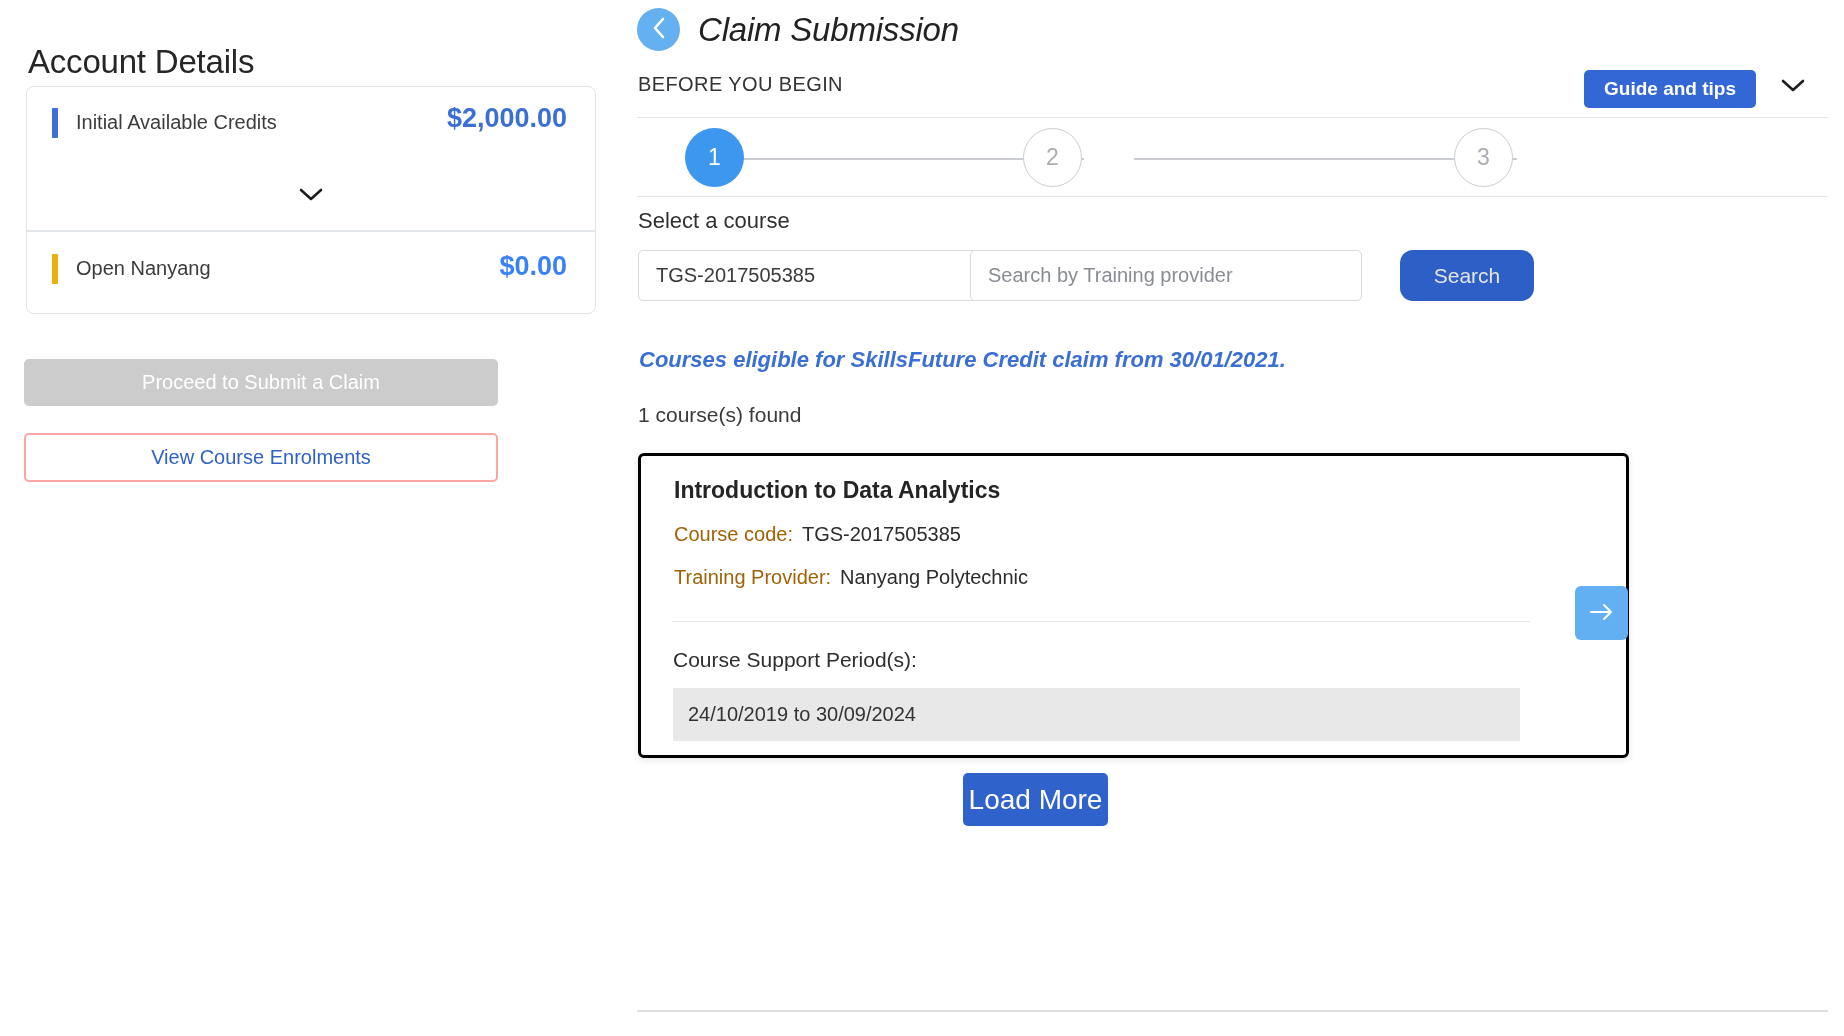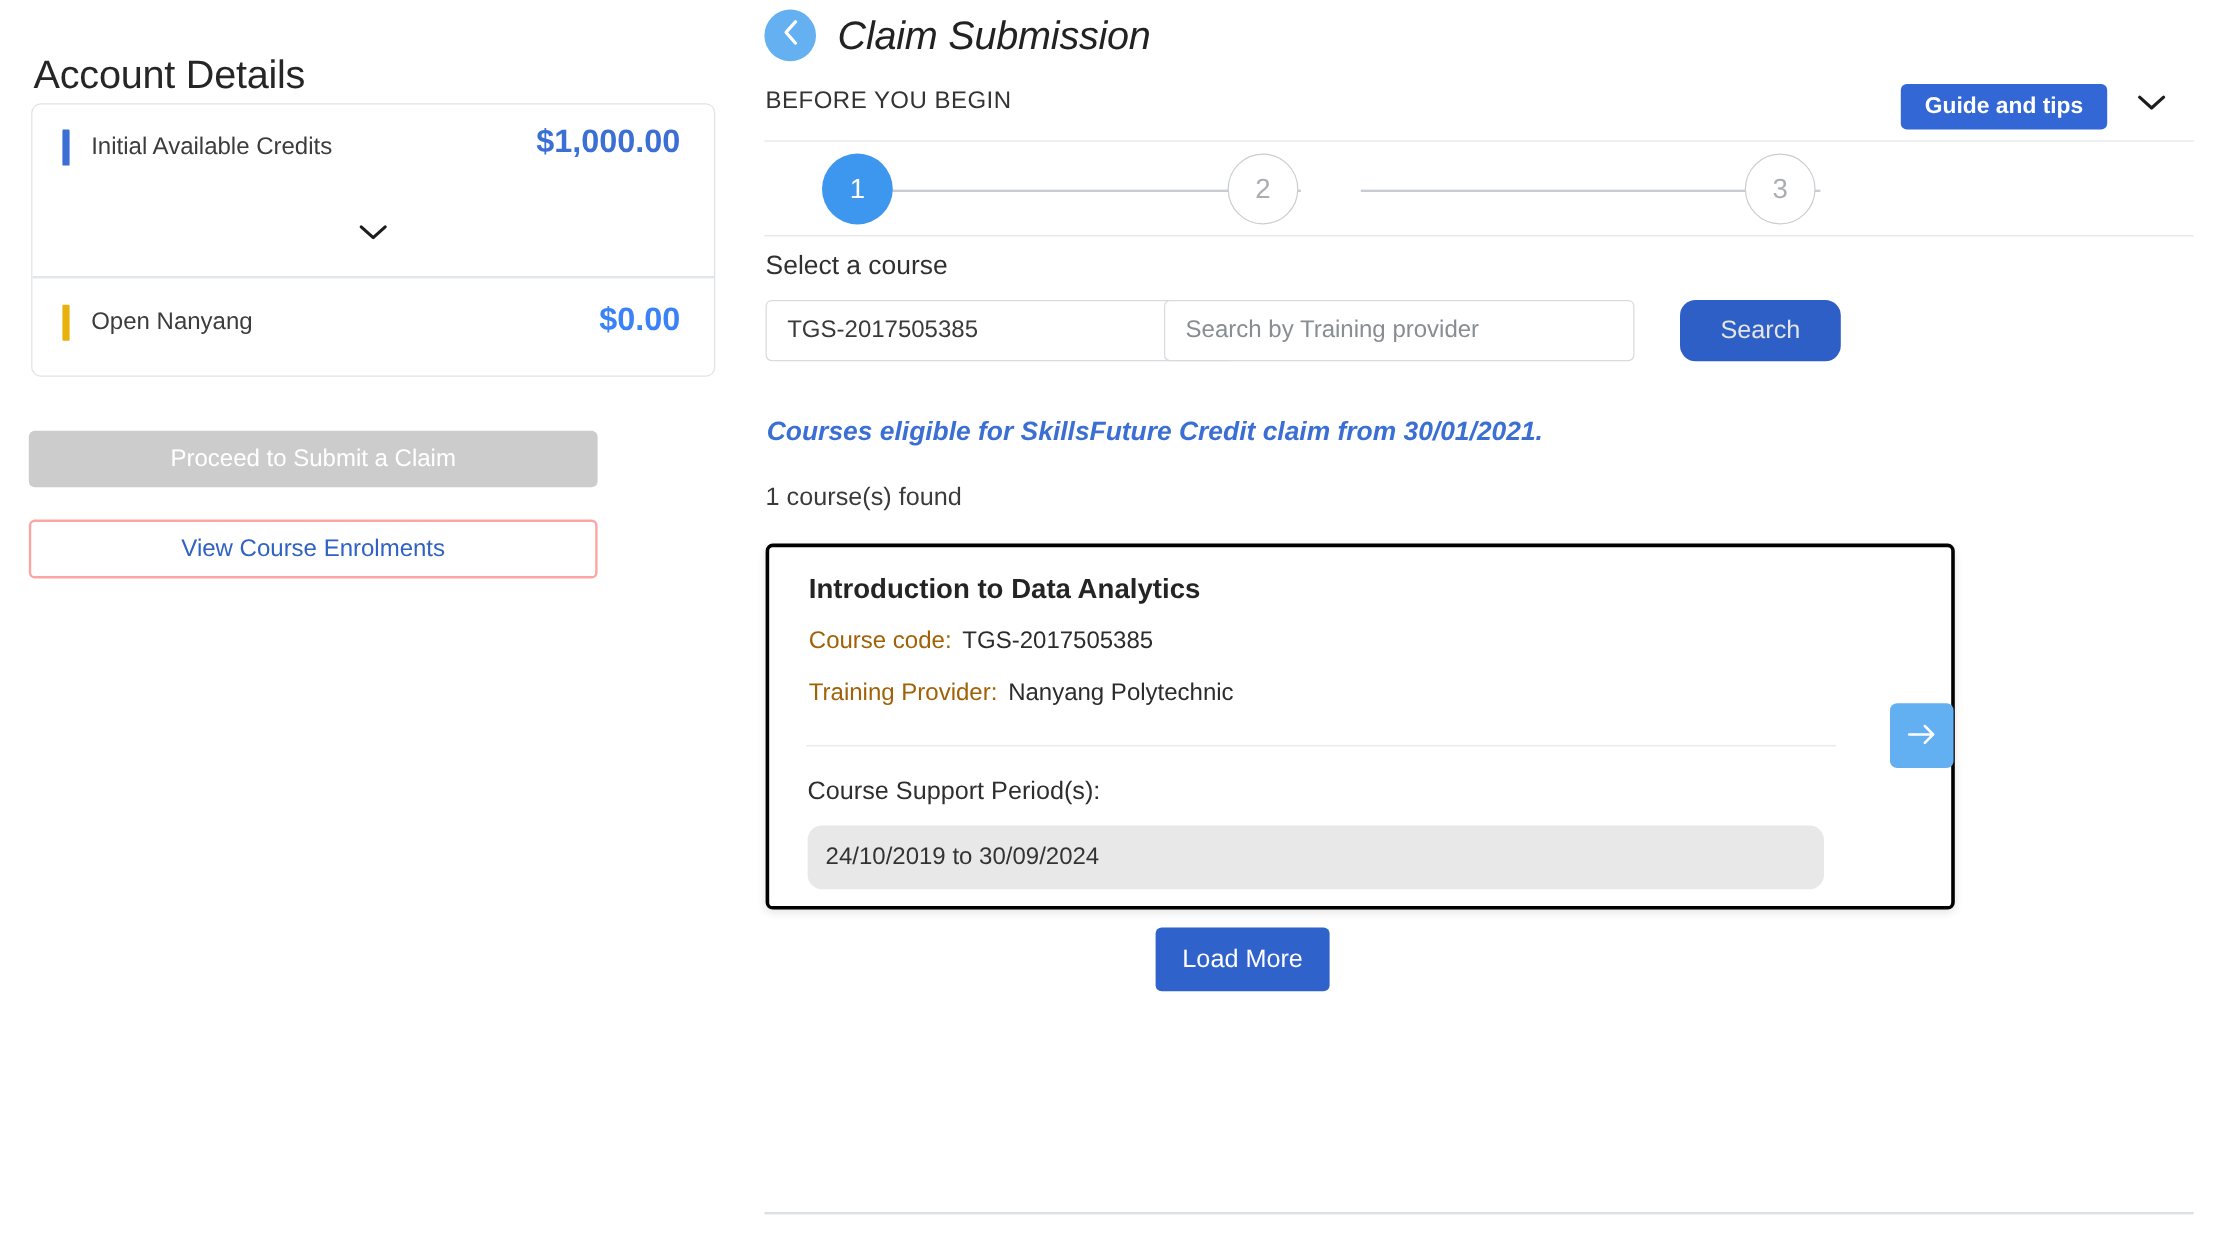--- a/index.html
+++ b/index.html
@@ -332,21 +332,20 @@
     position: absolute;
     left: 32px; top: 232px;
     width: 847px;
     height: 53px;
     background: #e8e8e8;
     display: flex;
     align-items: center;
     padding-left: 15px;
     font-size: 20px;
     color: #333333;
-    border-radius: 12px;
   }
 
   .arrow-btn {
     position: absolute;
     left: 934px; top: 130px;
     width: 53px; height: 54px;
     background: #62b0f2;
     border: none;
     border-radius: 6px;
     display: flex;
@@ -354,42 +353,42 @@
     justify-content: center;
     cursor: pointer;
   }
 
   .load-more {
     position: absolute;
     left: 343px; top: 773px;
     width: 145px; height: 53px;
     background: #2f62ca;
     color: #ffffff;
-    font-size: 21px;
+    font-size: 28px;
     border: none;
     border-radius: 5px;
     font-family: "Liberation Sans", sans-serif;
     cursor: pointer;
   }
 </style>
 </head>
 <body>
 
 <div class="page">
 
   <div class="left-panel">
 
     <div class="account-title">Account Details</div>
 
     <div class="account-card">
 
       <div class="credit-row">
         <span class="accent-bar accent-blue"></span>
         <span class="row-label credit-label">Initial Available Credits</span>
-        <span class="row-value credit-value">$1,000.00</span>
+        <span class="row-value credit-value">$2,000.00</span>
 
         <div class="chev-down">
           <span>
             <svg width="26" height="16" viewBox="0 0 26 16">
               <path d="M3 3 L13 12 L23 3" fill="none" stroke="#1d1d1d" stroke-width="2.6" stroke-linecap="round" stroke-linejoin="round"></path>
             </svg>
           </span>
         </div>
       </div>
 

